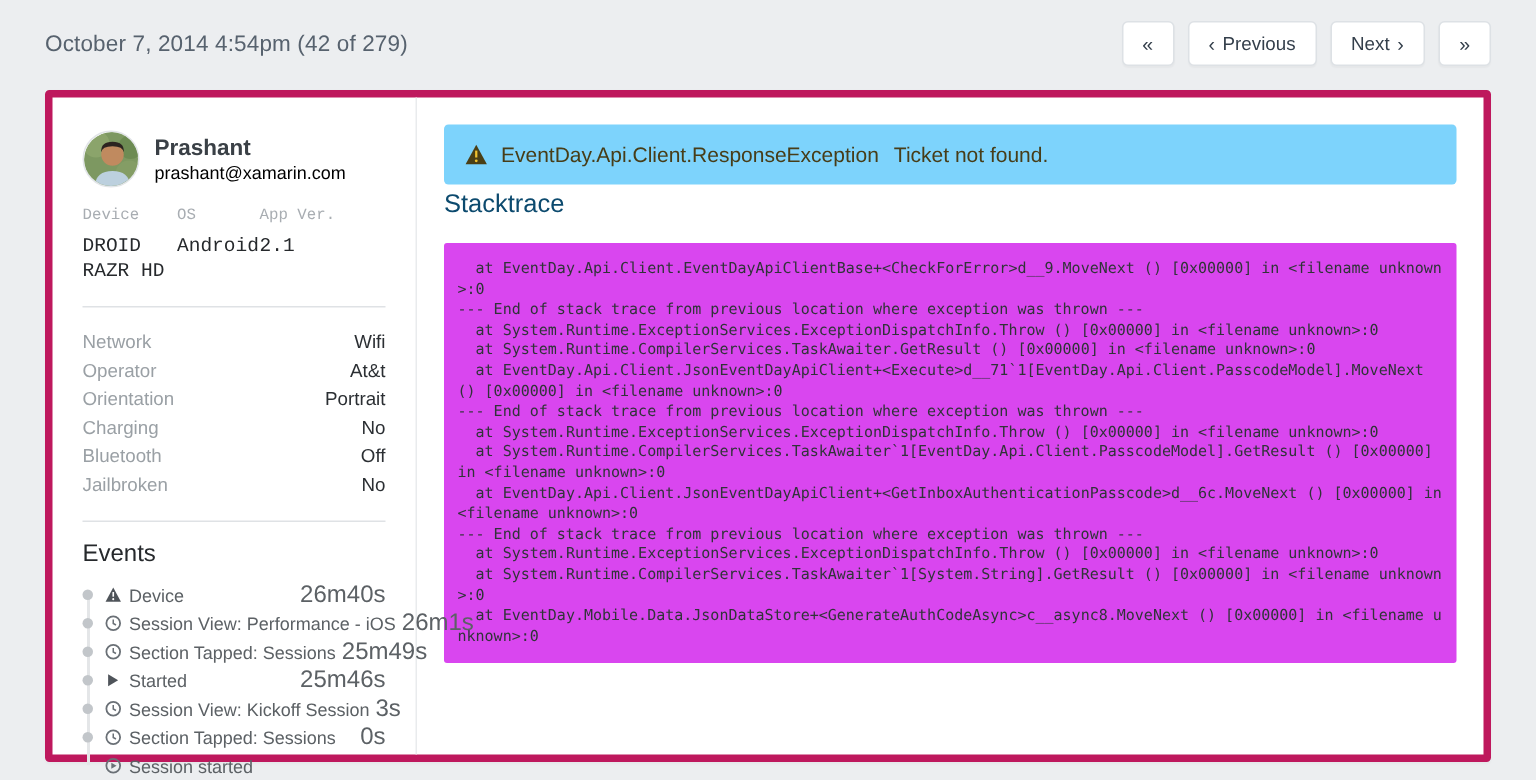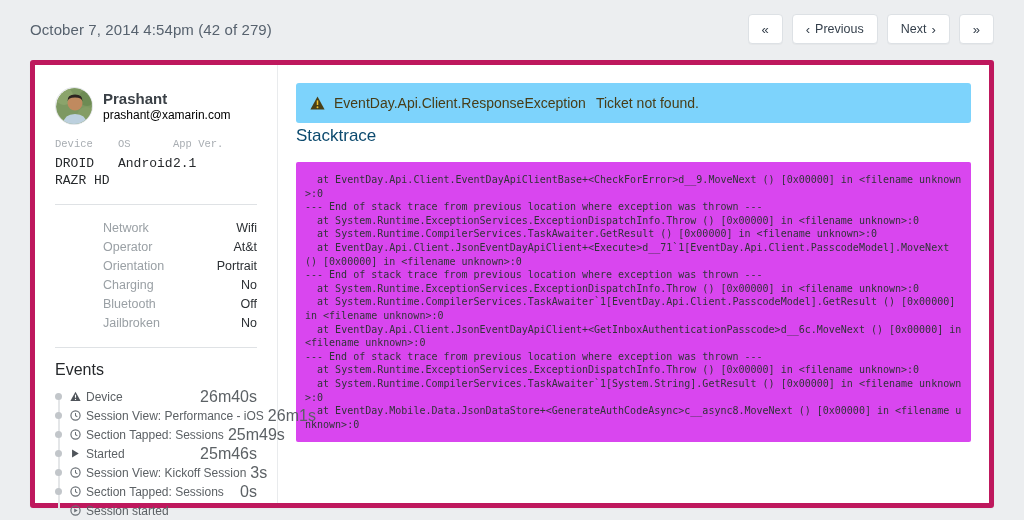--- a/index.html
+++ b/index.html
@@ -64,21 +64,21 @@
   .device-grid { display: flex; margin-top: 13px; }
   .device-col { padding-right: 8px; font-family: Liberation Mono, monospace; }
   .device-col:nth-child(1) { width: 63px; }
   .device-col:nth-child(2) { width: 55px; }
   .device-label { font-size: 10.5px; color: #a8adb2; }
   .device-value { font-size: 13px; color: #26292c; margin-top: 5px; line-height: 17px; }
 
   .divider { border: none; border-top: 1px solid #dfe2e5; margin: 15px 0 13px; }
 
   .kv-list { }
-  .kv-row { display: flex; justify-content: space-between; align-items: center; height: 19px; margin-left: 48px; }
+  .kv-row { display: flex; justify-content: space-between; align-items: center; height: 19px; }
   .kv-label { font-size: 12.5px; color: #9aa0a5; }
   .kv-value { font-size: 12.5px; color: #2b2f33; }
 
   .events-title { font-size: 16px; color: #26292c; margin: 12px 0 8px; font-weight: normal; }
   .timeline { position: relative; }
   .timeline-line {
     position: absolute; left: 2.5px; top: 8px; bottom: 10px;
     width: 2px; background: #e4e6e8;
   }
   .event-row {

